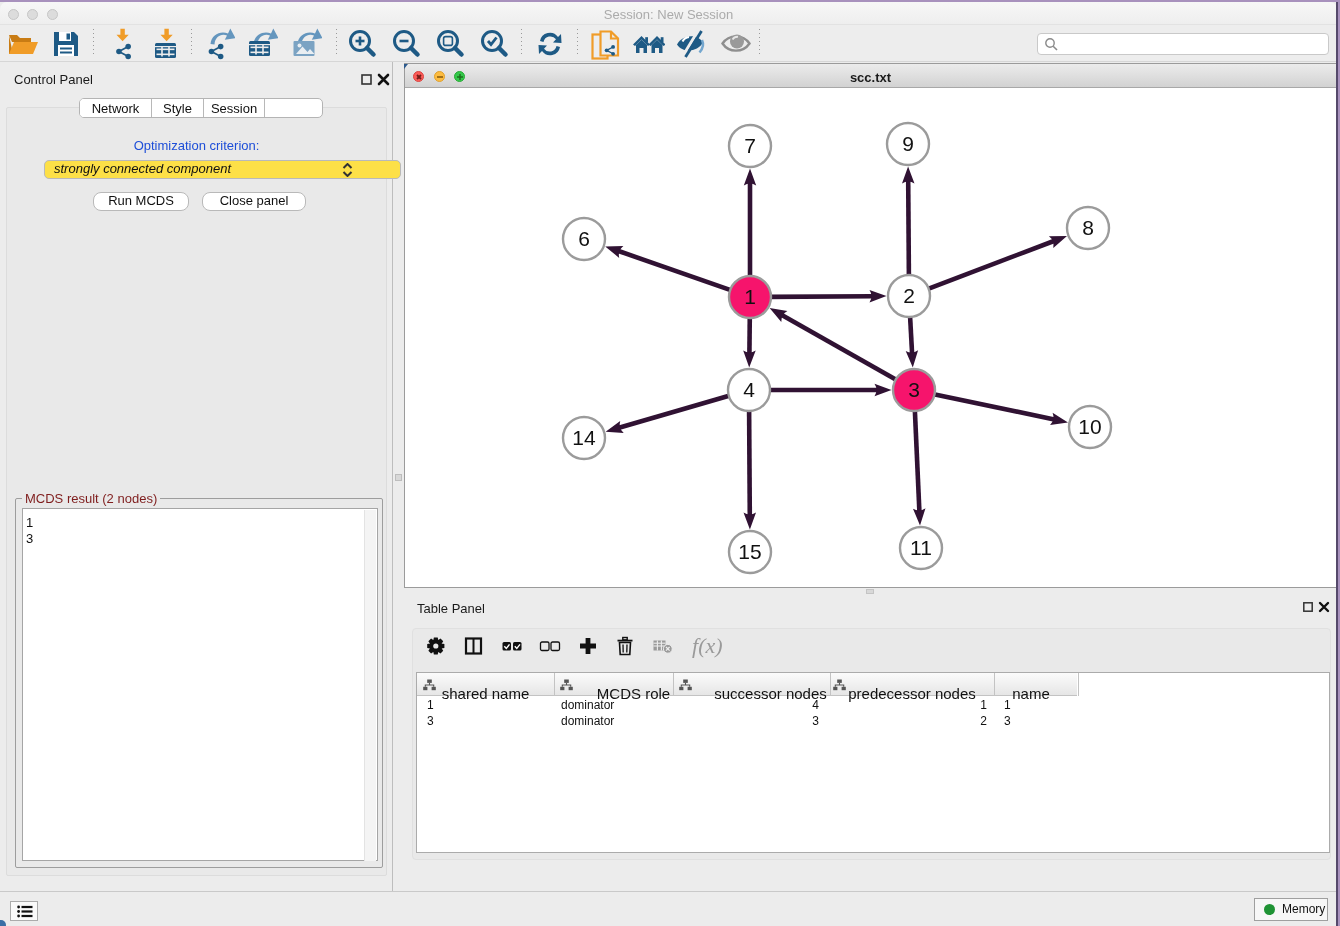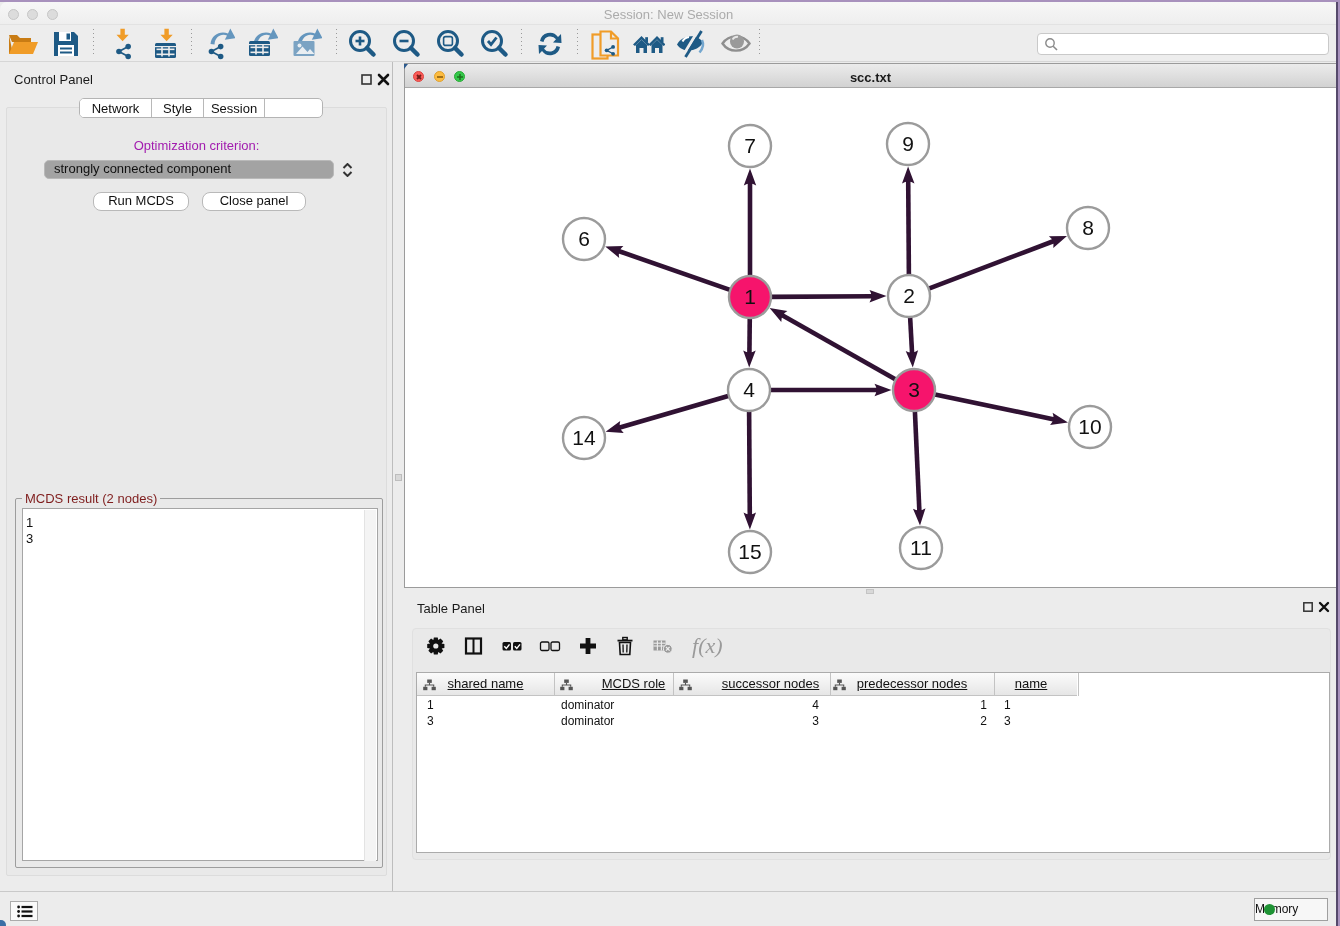--- a/index.html
+++ b/index.html
@@ -15,42 +15,42 @@
   #toolbar { left:0; top:25px; width:1337px; height:37px; background:#ededed; border-bottom:1px solid #d6d6d6; }
   .sep { position:absolute; top:4px; height:28px; width:1px; background-image:linear-gradient(#9a9a9a 1px, transparent 1px); background-size:1px 4px; }
   #searchbox { left:1037px; top:33px; width:292px; height:22px; background:#fff; border:1px solid #c9c9c9; border-radius:4px; }
   #cpanel { left:0; top:62px; width:393px; height:829px; background:#ececec; border-right:1px solid #bdbdbd; }
   #cptitle { left:14px; top:10px; font-size:13px; color:#1a1a1a; }
   #cpbody { left:6px; top:45px; width:381px; height:769px; background:#e9e9e9; border:1px solid #dcdcdc; border-radius:2px; }
   #cptabs { left:79px; top:36px; width:244px; height:20px; display:flex; border:1px solid #b4b4b4; border-radius:5px; overflow:hidden; background:#fff; }
   .seg { font-size:13px; color:#111; text-align:center; line-height:19px; border-right:1px solid #b8b8b8; background:#fff; }
   .seg:last-child { border-right:none; }
   .segsel { background:linear-gradient(#dedede,#cecece); color:#c2c2c2; text-shadow:0 1px 0 #f4f4f4;margin-top:33px; }
-  #optlabel { left:0; top:76px; width:393px; text-align:center; font-size:13px; color:#a21caf; }
-  #dropdown { left:44px; top:98px; width:290px; height:19px; background:#a3a3a3; border:1px solid #b9b9b9; border-radius:5px; font-size:13px; color:#111; line-height:16px; padding-left:9px; }
+  #optlabel { left:0; top:76px; width:393px; text-align:center; font-size:13px; color:#1d4ed8; }
+  #dropdown { left:44px; top:98px; width:357px; height:19px; background:#fde047; border:1px solid #b9b9b9; border-radius:5px; font-size:13px; color:#111; line-height:16px; padding-left:9px;font-style:italic; }
   .btn { position:absolute; top:130px; height:19px; background:#fff; border:1px solid #b9b9b9; border-radius:8px; font-size:13px; color:#111; text-align:center; line-height:16px; }
   #fieldset { left:15px; top:436px; width:368px; height:370px; border:1px solid #9d9d9d; border-radius:2px; }
   #legend { left:22px; top:429px; background:#e9e9e9; padding:0 3px; font-size:13px; color:#7f1d1d; }
   #resultbox { left:6px; top:9px; width:356px; height:353px; background:#fff; border:1px solid #a5a5a5; font-size:13px; color:#111; line-height:15.5px; padding:6px 0 0 3px; }
   #resultscroll { right:1px; top:1px; width:12px; height:351px; background:#f4f4f4; border-left:1px solid #e3e3e3; }
   #netwin { left:404px; top:63px; width:933px; height:525px; border:1px solid #9b9b9b; background:#fff; }
   #nettitle { left:0; top:0; width:100%; height:24px; background:linear-gradient(#ececec,#d2d2d2); border-bottom:1px solid #a8a8a8; }
   #netname { width:100%; text-align:center; top:6px; font-size:13px; font-weight:bold; color:#1a1a1a; }
   .mac { position:absolute; top:7px; width:11px; height:11px; border-radius:50%; }
   #tpanel { left:404px; top:595px; width:933px; height:296px; background:#ececec; }
   #tptitle { left:13px; top:6px; font-size:13px; color:#1a1a1a; }
   #tablebox { left:12px; top:77px; width:914px; height:181px; background:#fff; border:1px solid #ababab; }
   #thead { left:0; top:0; width:660px; height:23px; background:linear-gradient(#fbfbfb,#e6e6e6); border-bottom:1px solid #c3c3c3; }
   .thsep { position:absolute; top:0; width:1px; height:23px; background:#c3c3c3; }
-  .thtext { position:absolute; top:3px; font-size:13px; color:#111;text-decoration:underline; }
+  .thtext { position:absolute; top:12px; font-size:15px; color:#111; }
   .tcell { position:absolute; font-size:12px; color:#111; }
   #btabs { left:289px; top:271px; height:19px; display:flex; border:1px solid #b4b4b4; border-radius:5px; overflow:hidden; background:#fff; }
   #statusbar { left:0; top:891px; width:1337px; height:35px; background:#ececec; border-top:1px solid #c9c9c9; }
   #listbtn { left:10px; top:9px; width:28px; height:20px; background:#fafafa; border:1px solid #ababab; }
-  #membtn { left:1254px; top:6px; width:74px; height:23px; background:#f7f7f7; border:1px solid #9f9f9f; font-size:12px; color:#111; line-height:21px; }
+  #membtn { left:1254px; top:6px; width:74px; height:23px; background:#f7f7f7; border:1px solid #9f9f9f; font-size:12px; color:#111; line-height:21px; padding-left:27px; }
   #memdot { left:9px; top:5px; width:11px; height:11px; border-radius:50%; background:#1f9335; }
 </style>
 </head>
 <body>
 <div class="abs" id="titlebar">
   <div class="tl" style="left:8px;"></div>
   <div class="tl" style="left:27px;"></div>
   <div class="tl" style="left:47px;"></div>
   <div class="abs" id="title">Session: New Session</div>
 </div>

